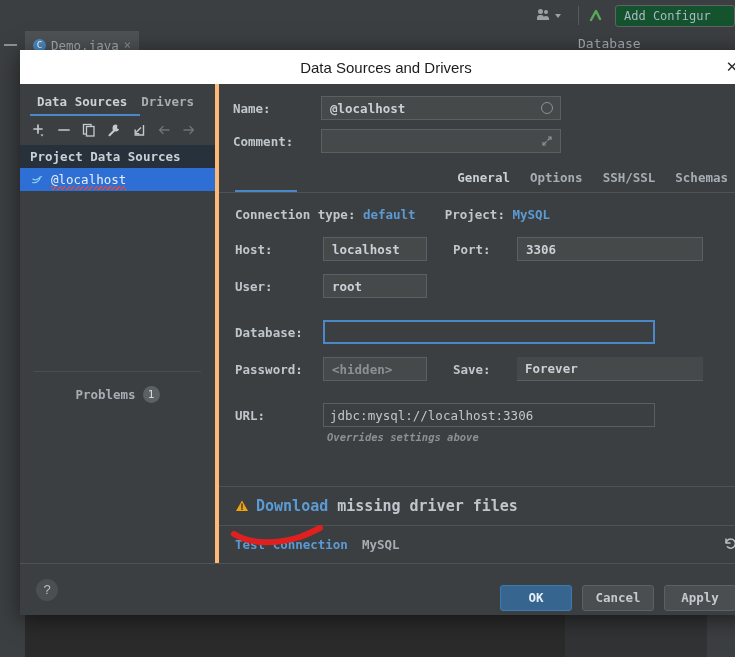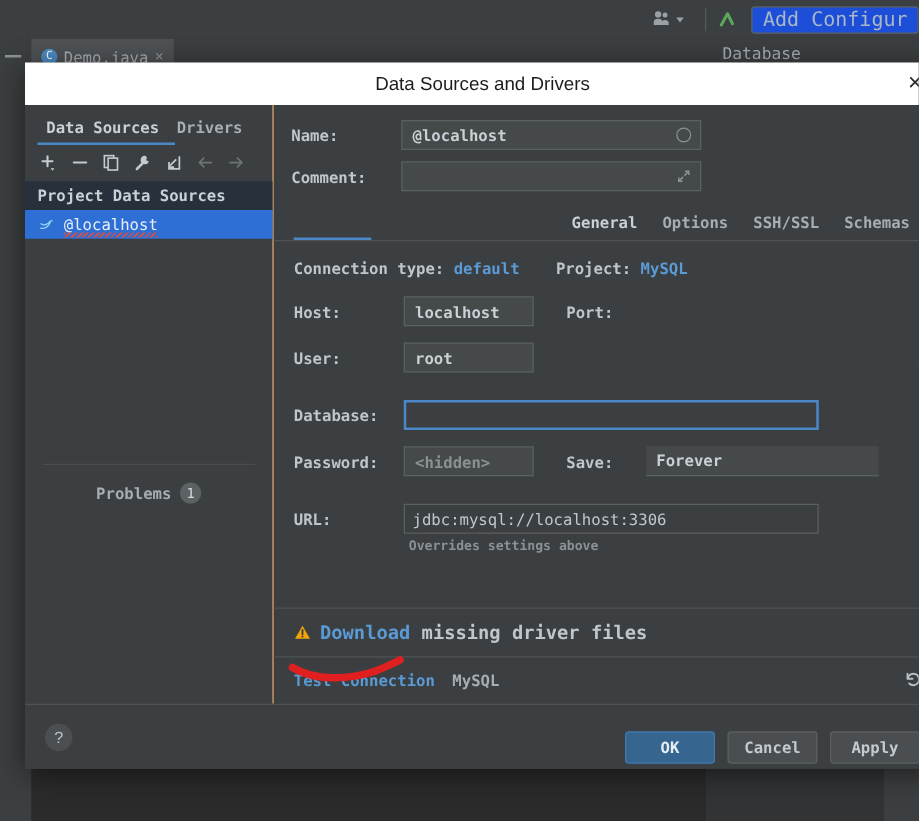--- a/index.html
+++ b/index.html
@@ -29,22 +29,22 @@
   .people-glyph .h2 { width: 4px; height: 4px; border-radius: 50%; left: 7px; top: 1px; }
   .people-glyph .b2 { width: 6px; height: 4px; border-radius: 3px 3px 0 0; left: 6px; top: 7px; }
   .caret-dn {
     width: 0; height: 0; border-left: 3.5px solid transparent;
     border-right: 3.5px solid transparent; border-top: 4px solid #9ca1a6;
   }
   .tb-sep { width: 1px; height: 19px; background: #555a5e; margin: 0 8px; }
   .vcs-arrow { width: 18px; height: 18px; margin-right: 10px; }
   .add-config {
     height: 22px; min-width: 120px; border: 1px solid #5e6366; border-radius: 3px;
-    color: #a9b7c6; font-size: 16px; line-height: 20px; padding: 0 8px;
-    white-space: nowrap; overflow: hidden; background: #1d4ed8;
+    color: #a9b7c6; font-size: 12px; line-height: 20px; padding: 0 8px;
+    white-space: nowrap; overflow: hidden; background: #14532d;
   }
 
   .editor-tabbar {
     position: absolute; left: 0; top: 31px; width: 735px; height: 28px;
     background: #3c3f41;
   }
   .collapse-dash {
     position: absolute; left: 4px; top: 13px; width: 13px; height: 2px; background: #8d9296;
   }
   .file-tab {
@@ -111,21 +111,21 @@
     position: absolute; right: 12px; top: 50%; transform: translateY(-50%);
     width: 16px; height: 16px; color: #2b2b2b; font-size: 15px; line-height: 16px;
     text-align: center; font-family: "Liberation Sans", sans-serif;
   }
 
   .dlg-body { flex: 1; display: flex; min-height: 0; }
 
   
   .left-pane {
     width: 199px; flex: none; background: #3c3f41;
-    display: flex; flex-direction: column; border-right: 1px solid #fdba74;
+    display: flex; flex-direction: column; border-right: 4px solid #fdba74;
   }
   .lp-tabs { display: flex; gap: 0px; padding: 0 10px; height: 30px; align-items: flex-end; }
   .lp-tab {
     font-size: 12.5px; color: #a6adb4; font-weight: bold; padding: 0 7px 5px 7px;
     white-space: nowrap;
   }
   .lp-tab.active { color: #c9d0d6; }
   .lp-tab-underline { height: 2px; background: #4a88c7; margin: 0 10px 0 10px; width: 110px; }
   .lp-toolbar {
     display: flex; align-items: center; gap: 11px; padding: 7px 12px 8px 12px;
@@ -206,21 +206,21 @@
   .lbl-w { width: 88px; flex: none; font-size: 12.5px; color: #bfc6cc; font-weight: bold; }
   .lbl-w.sm { width: 64px; }
   .inp-ghost { color: #8b9095; }
   .inp-focus { border: 2px solid #4a88c7; background: #3c3f41; }
   .url-inp {
     background: #3c3f41; border: 1px solid #5a5f61; height: 24px;
     color: #c1c7cc; font-size: 12.5px; display: flex; align-items: center; padding: 0 6px;
     font-family: "DejaVu Sans Mono", monospace; font-weight: normal;
   }
   .url-note {
-    font-size: 10.5px; color: #8b9095; font-weight: bold;
+    font-size: 10.5px; color: #8b9095; font-style: italic; font-weight: bold;
     margin: 4px 0 0 92px;
   }
   .v-scrollbar {
     position: absolute; right: 4px; top: 4px; width: 8px; bottom: 10px;
   }
   .v-thumb { width: 8px; height: 265px; background: #5e6366; border-radius: 1px; }
 
   .warn-row {
     border-top: 1px solid #4f5355; border-bottom: 1px solid #4f5355;
     padding: 10px 16px; display: flex; align-items: center; gap: 7px; position: relative;
@@ -442,20 +442,21 @@
           <span class="lnk">default</span>
           <span class="gap-lbl"></span>
           <span>Project:</span>
           <span class="lnk">MySQL</span>
         </div>
 
         <div class="frow">
           <span class="lbl-w">Host:</span>
           <span class="inp" style="width:104px">localhost</span>
           <span class="lbl-w sm" style="margin-left:26px">Port:</span>
+          <span class="inp" style="width:186px">3306</span>
         </div>
 
         <div class="frow">
           <span class="lbl-w">User:</span>
           <span class="inp" style="width:104px">root</span>
         </div>
 
         <div class="frow" style="margin-top:22px">
           <span class="lbl-w">Database:</span>
           <span class="inp inp-focus" style="width:332px"></span>

